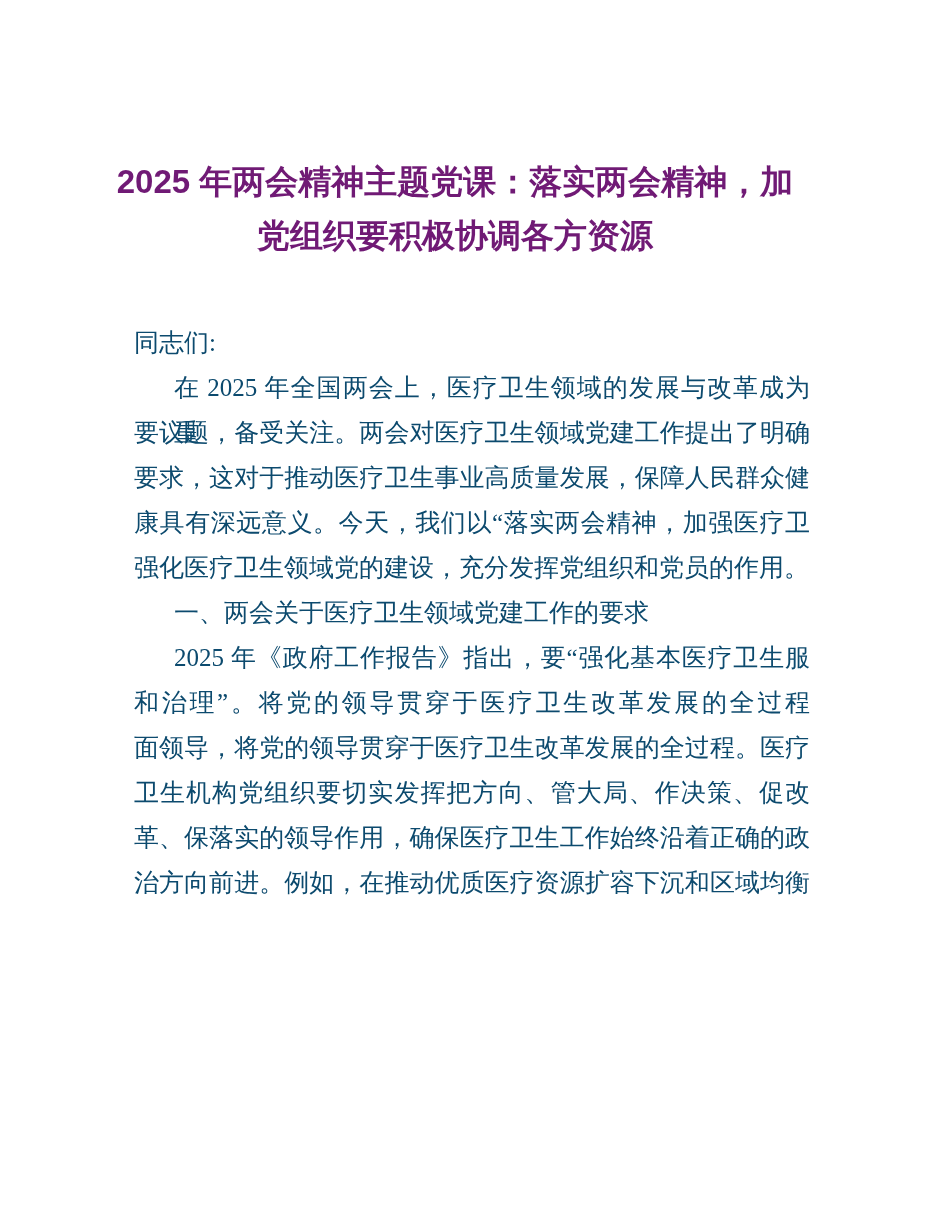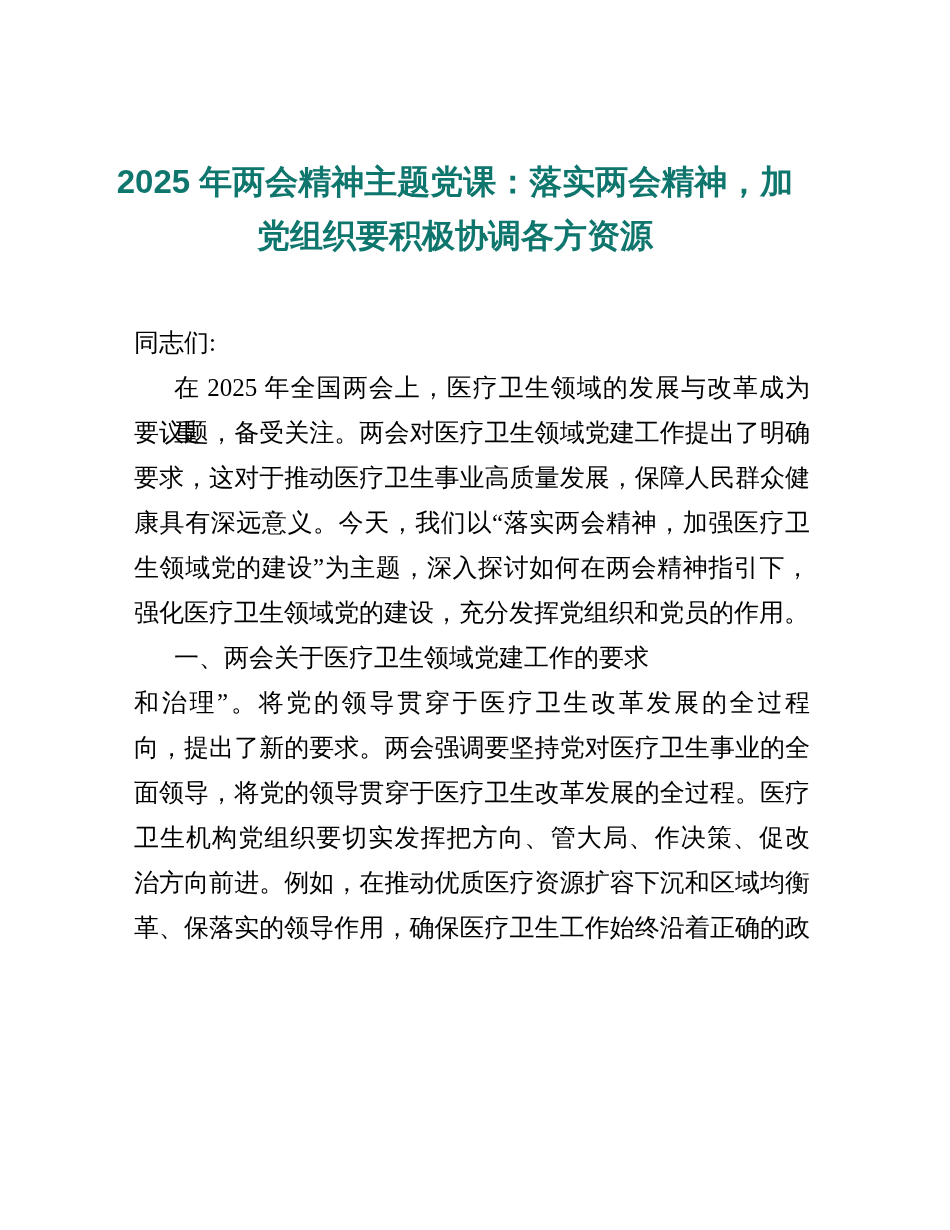--- a/index.html
+++ b/index.html
@@ -18,35 +18,35 @@
   .doc-title {
     position: absolute;
     top: 155px;
     left: 0;
     width: 910px;
     text-align: center;
     font-family: "Liberation Sans", "DejaVu Sans", sans-serif;
     font-weight: 700;
     font-size: 33px;
     line-height: 54px;
-    color: #0f766e;
+    color: #701a75;
   }
   .title-line {
     height: 54px;
     white-space: nowrap;
   }
   .doc-body {
     position: absolute;
     top: 320px;
     left: 134px;
     width: 676px;
     font-family: "Liberation Serif", "DejaVu Serif", serif;
     font-size: 25px;
     line-height: 45px;
-    color: #000000;
+    color: #0c4a6e;
   }
   .body-line {
     height: 45px;
     line-height: 45px;
     text-align: left;
   }
   .body-line.justify {
     text-align: justify;
     text-align-last: justify;
   }
@@ -61,23 +61,22 @@
   <div class="doc-title">
       <div class="title-line">2025 年两会精神主题党课：落实两会精神，加</div>
       <div class="title-line">党组织要积极协调各方资源</div>
     </div>
   <div class="doc-body">
       <div class="body-line">同志们:</div>
       <div class="body-line justify indent">在 2025 年全国两会上，医疗卫生领域的发展与改革成为重</div>
       <div class="body-line justify">要议题，备受关注。两会对医疗卫生领域党建工作提出了明确</div>
       <div class="body-line justify">要求，这对于推动医疗卫生事业高质量发展，保障人民群众健</div>
       <div class="body-line justify">康具有深远意义。今天，我们以“落实两会精神，加强医疗卫</div>
-      <div class="body-line justify">生领域党的建设”为主题，深入探讨如何在两会精神指引下，</div>
       <div class="body-line">强化医疗卫生领域党的建设，充分发挥党组织和党员的作用。</div>
       <div class="body-line indent">一、两会关于医疗卫生领域党建工作的要求</div>
+      <div class="body-line justify indent">2025 年《政府工作报告》指出，要“强化基本医疗卫生服</div>
       <div class="body-line justify">和治理”。将党的领导贯穿于医疗卫生改革发展的全过程</div>
-      <div class="body-line justify">向，提出了新的要求。两会强调要坚持党对医疗卫生事业的全</div>
       <div class="body-line justify">面领导，将党的领导贯穿于医疗卫生改革发展的全过程。医疗</div>
       <div class="body-line justify">卫生机构党组织要切实发挥把方向、管大局、作决策、促改</div>
+      <div class="body-line justify">革、保落实的领导作用，确保医疗卫生工作始终沿着正确的政</div>
       <div class="body-line justify">治方向前进。例如，在推动优质医疗资源扩容下沉和区域均衡</div>
-      <div class="body-line justify">革、保落实的领导作用，确保医疗卫生工作始终沿着正确的政</div>
     </div>
 </div>
 
 </body></html>

